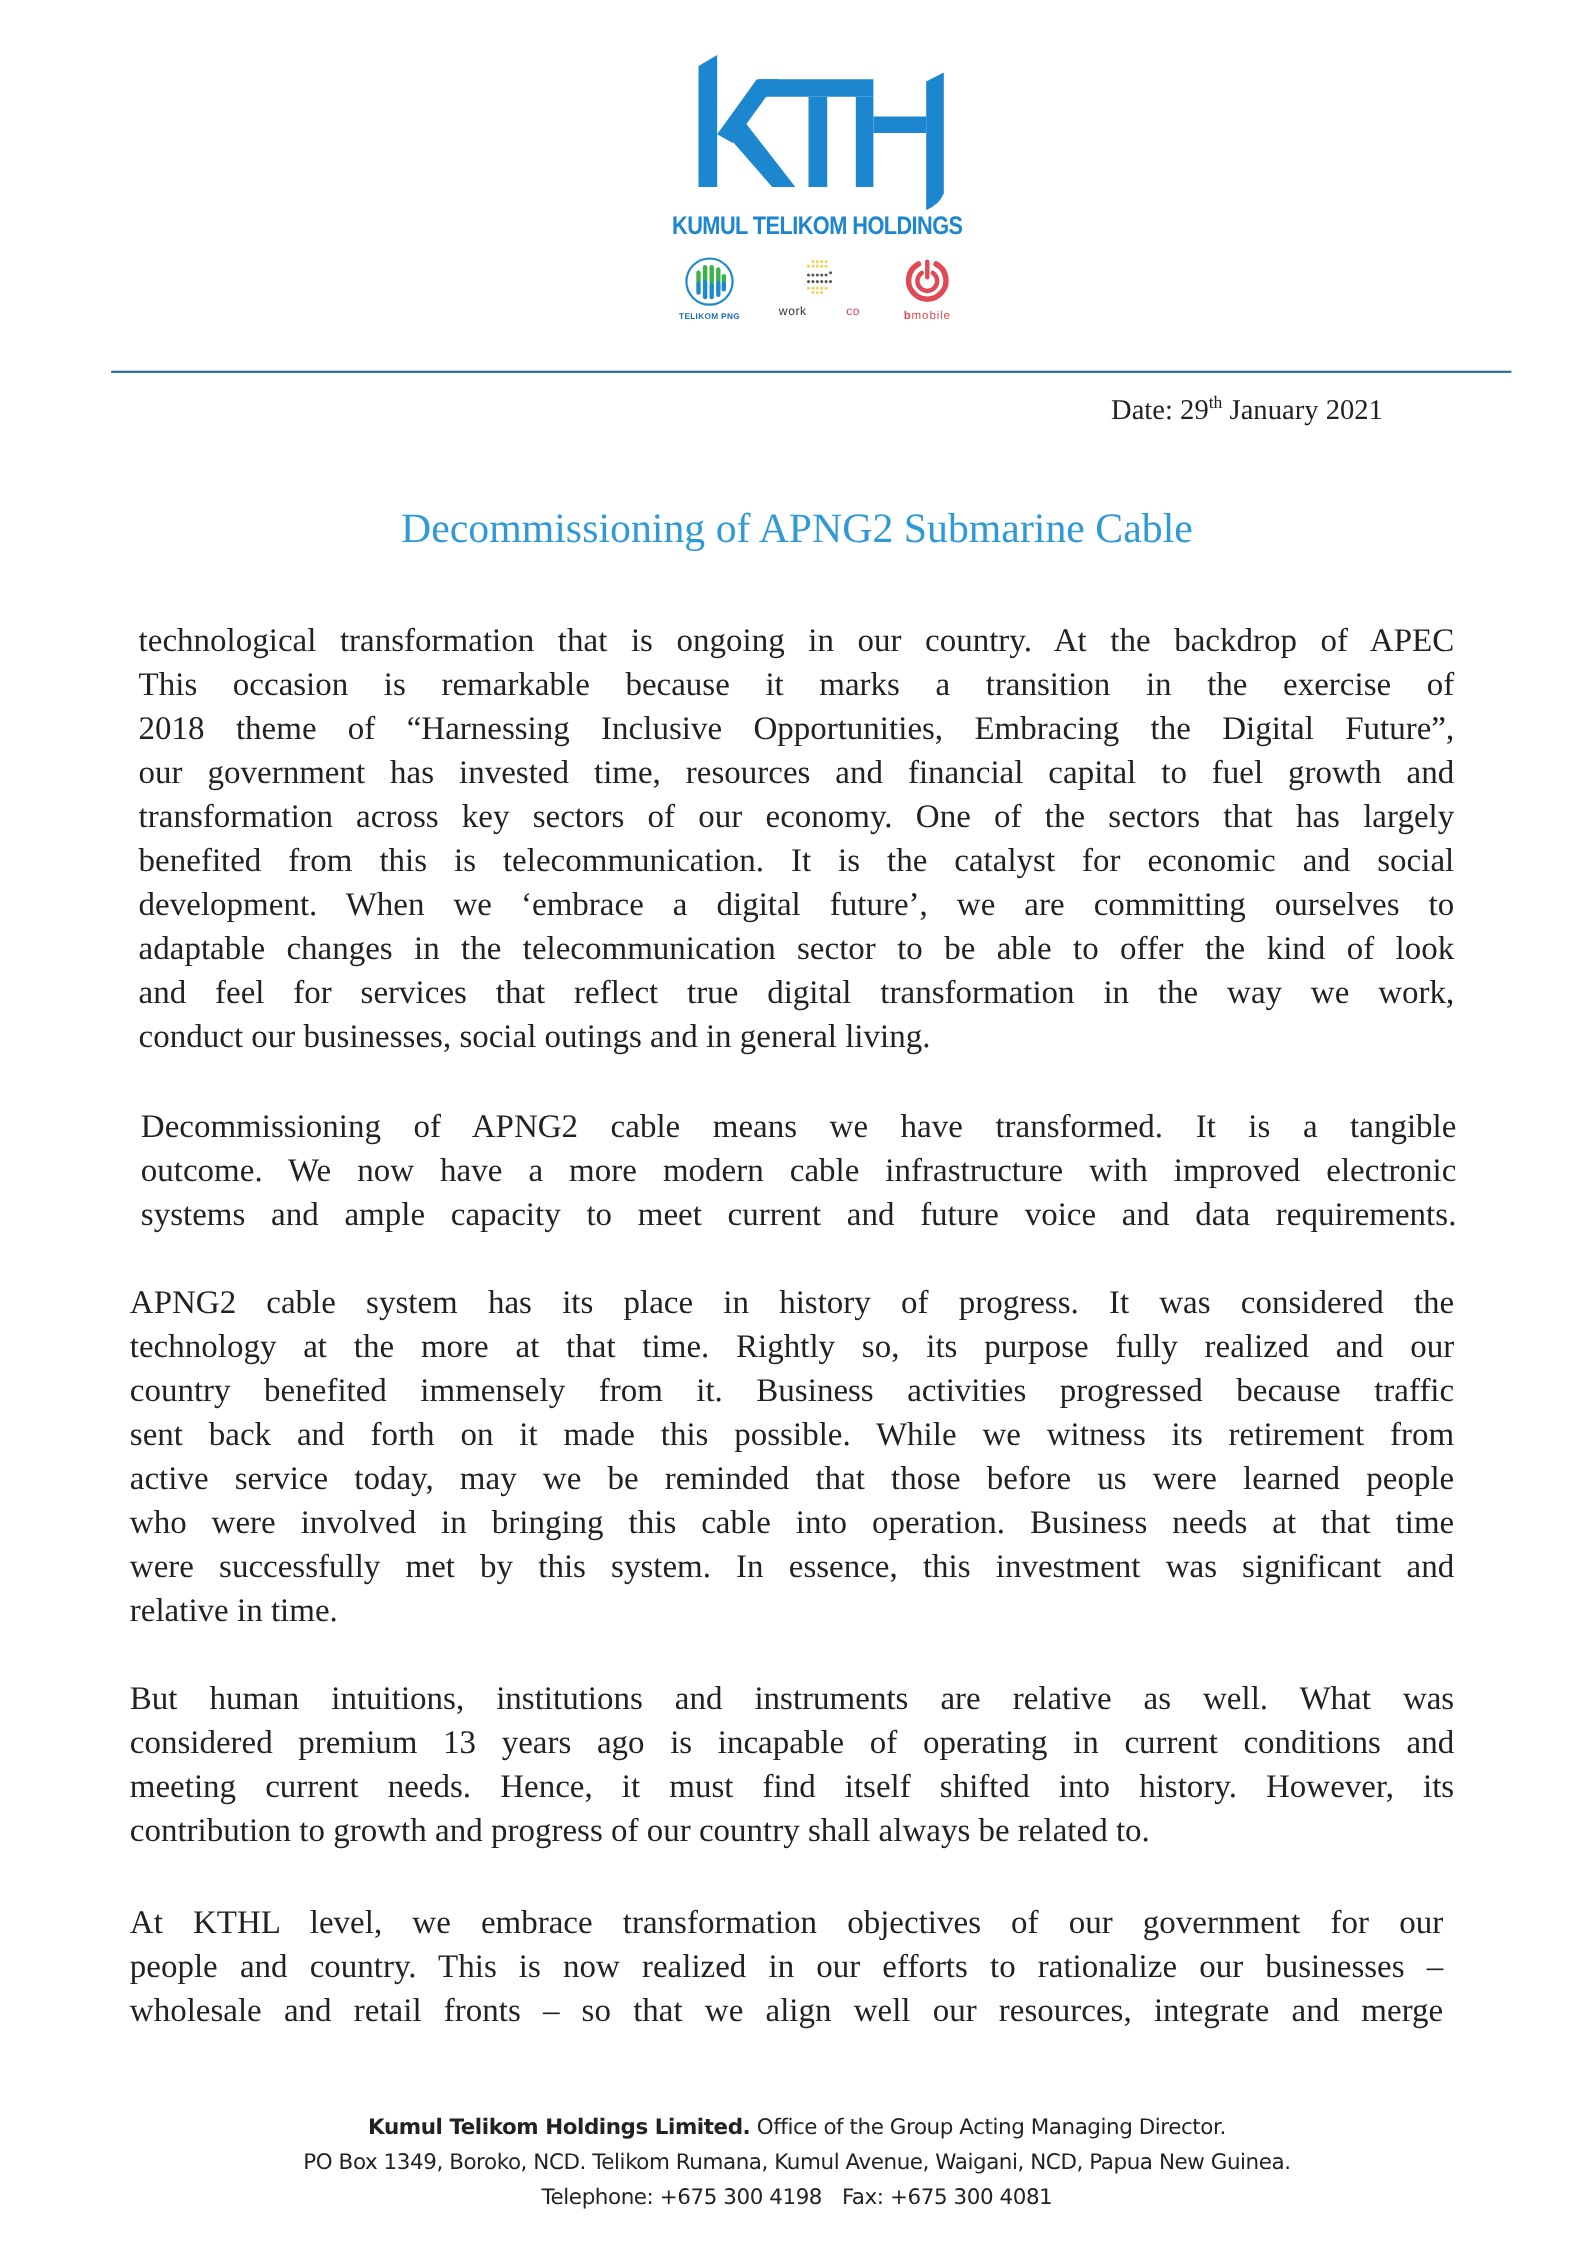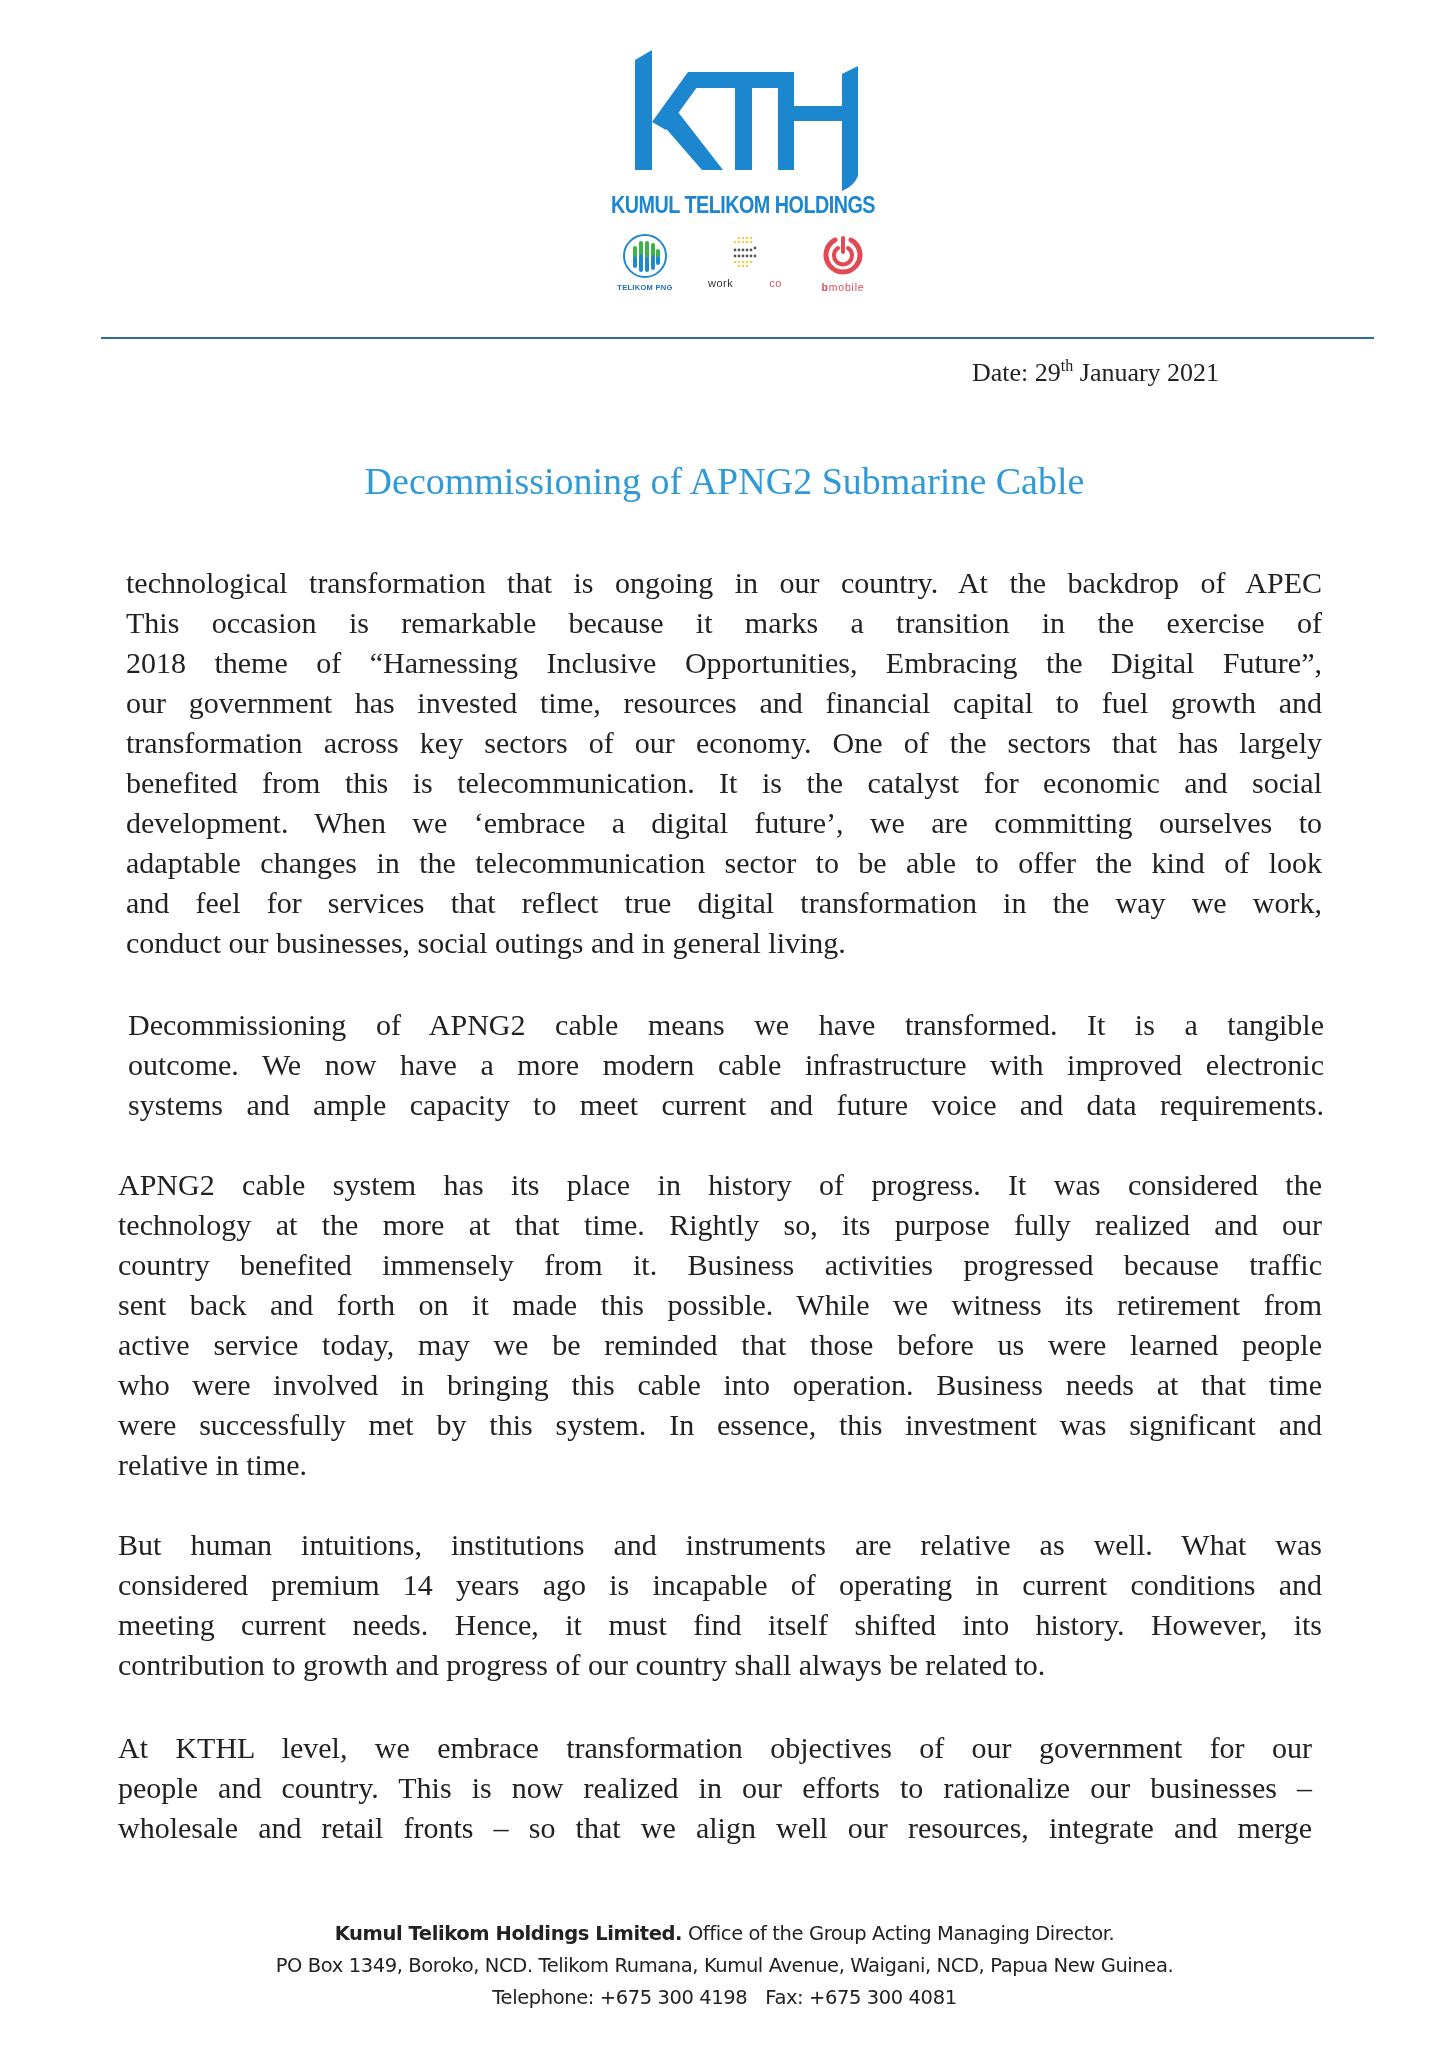--- a/index.html
+++ b/index.html
@@ -27,21 +27,21 @@
   .dataco .cap { color: #333; font-size: 11px; letter-spacing: 0.5px; margin-top: 1px; }
   .dataco .cap .co { color: #d94a5a; padding-left: 36px; }
   .bmobile { left: 198px; }
   .bmobile .cap { color: #e04a55; font-size: 10.5px; letter-spacing: 0.8px; }
   .bmobile .cap b { font-weight: bold; }
 
   .rule { position: absolute; left: 101px; top: 337px; width: 1273px; height: 2px; background: #2f6a9c; }
 
   
   .date {
-    position: absolute; left: 972px; top: 358px;
+    position: absolute; left: 1010px; top: 358px;
     font-family: "Liberation Serif", serif; font-size: 26px; color: #222; white-space: nowrap;
   }
   .date sup { font-size: 16px; vertical-align: 10px; line-height: 0; }
 
   
   .title {
     position: absolute; left: 0; width: 1449px; top: 459px; text-align: center;
     font-family: "Liberation Serif", serif; font-size: 38px; color: #2f9ad6; white-space: nowrap;
   }
 
@@ -199,21 +199,21 @@
     <span class="line">country benefited immensely from it. Business activities progressed because traffic</span>
     <span class="line">sent back and forth on it made this possible. While we witness its retirement from</span>
     <span class="line">active service today, may we be reminded that those before us were learned people</span>
     <span class="line">who were involved in bringing this cable into operation. Business needs at that time</span>
     <span class="line">were successfully met by this system. In essence, this investment was significant and</span>
     <span class="line last">relative in time.</span>
   </div>
 
   <div class="para p4">
     <span class="line">But human intuitions, institutions and instruments are relative as well. What was</span>
-    <span class="line">considered premium 14 years ago is incapable of operating in current conditions and</span>
+    <span class="line">considered premium 13 years ago is incapable of operating in current conditions and</span>
     <span class="line">meeting current needs. Hence, it must find itself shifted into history. However, its</span>
     <span class="line last">contribution to growth and progress of our country shall always be related to.</span>
   </div>
 
   <div class="para p5">
     <span class="line">At KTHL level, we embrace transformation objectives of our government for our</span>
     <span class="line">people and country. This is now realized in our efforts to rationalize our businesses –</span>
     <span class="line">wholesale and retail fronts – so that we align well our resources, integrate and merge</span>
   </div>
 

